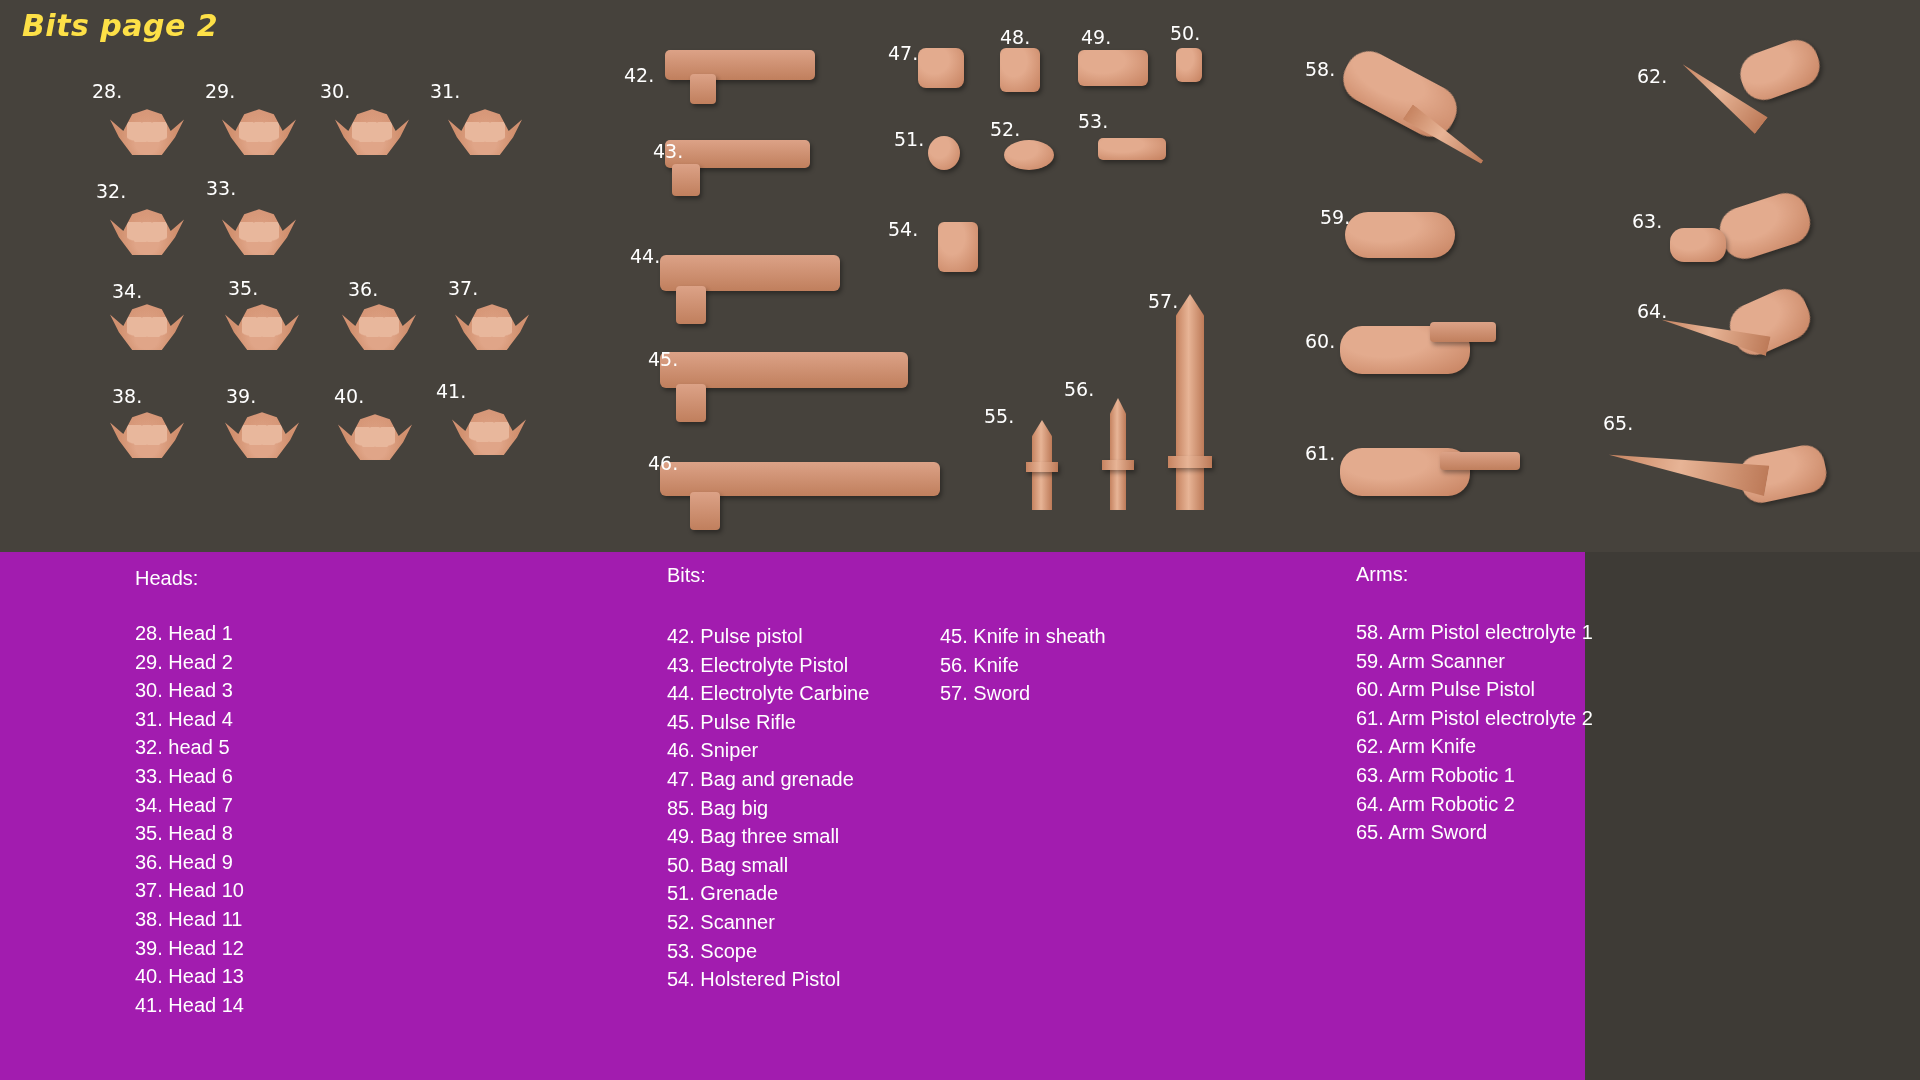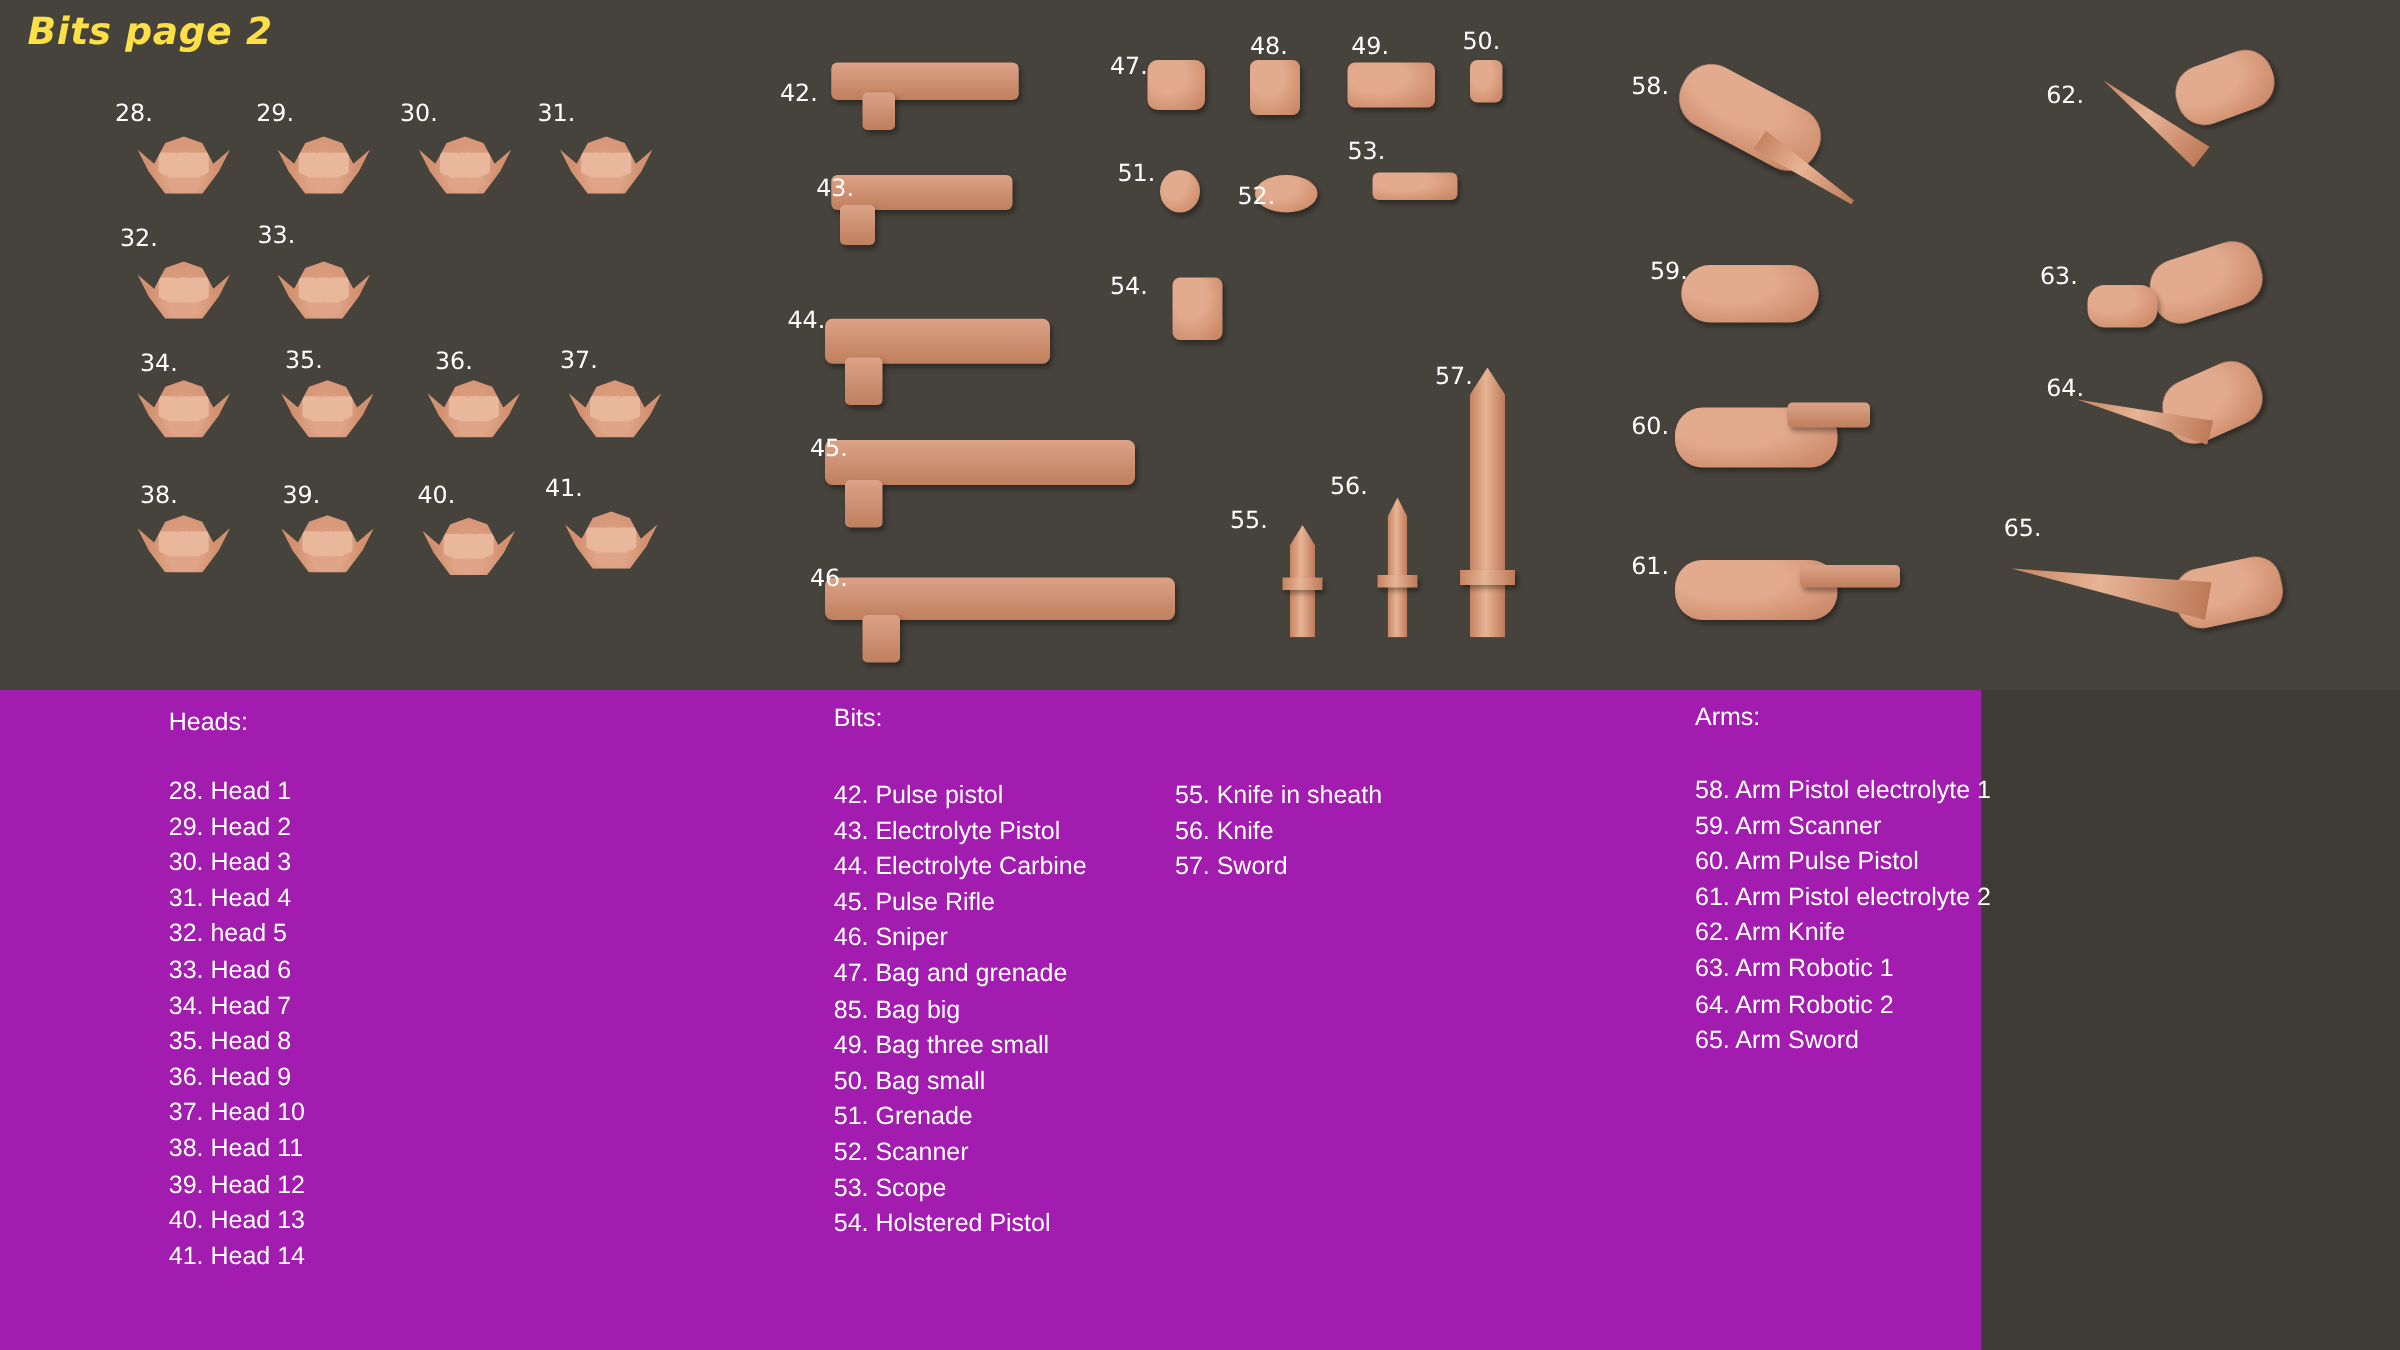--- a/index.html
+++ b/index.html
@@ -234,21 +234,21 @@
       <div class="num" style="left: 624px; top: 48px; margin-top: 16px;">42.</div>
       <div class="num" style="left: 636px; top: 140px; margin-left: 17px;">43.</div>
       <div class="num" style="left: 630px; top: 245px;">44.</div>
       <div class="num" style="left: 648px; top: 348px;">45.</div>
       <div class="num" style="left: 648px; top: 452px;">46.</div>
       <div class="num" style="left: 888px; top: 42px;">47.</div>
       <div class="num" style="left: 1000px; top: 26px;">48.</div>
       <div class="num" style="left: 1081px; top: 26px;">49.</div>
       <div class="num" style="left: 1170px; top: 22px;">50.</div>
       <div class="num" style="left: 894px; top: 128px;">51.</div>
-      <div class="num" style="left: 990px; top: 118px; margin-top: 28px;">52.</div>
+      <div class="num" style="left: 990px; top: 118px;">52.</div>
       <div class="num" style="left: 1078px; top: 110px;">53.</div>
       <div class="num" style="left: 888px; top: 218px;">54.</div>
       <div class="num" style="left: 984px; top: 405px;">55.</div>
       <div class="num" style="left: 1064px; top: 378px;">56.</div>
       <div class="num" style="left: 1148px; top: 290px;">57.</div>
       <div class="num" style="left: 1305px; top: 58px;">58.</div>
       <div class="num" style="left: 1320px; top: 206px;">59.</div>
       <div class="num" style="left: 1305px; top: 330px;">60.</div>
       <div class="num" style="left: 1305px; top: 442px;">61.</div>
       <div class="num" style="left: 1637px; top: 65px;">62.</div>
@@ -287,21 +287,21 @@
         <div>47. Bag and grenade</div>
         <div>85. Bag big</div>
         <div>49. Bag three small</div>
         <div>50. Bag small</div>
         <div>51. Grenade</div>
         <div>52. Scanner</div>
         <div>53. Scope</div>
         <div>54. Holstered Pistol</div>
       </div>
     <div class="list" id="bits-list2" style="left:940px;top:70px;">
-        <div>55. Knife in sheath</div>
+        <div>45. Knife in sheath</div>
         <div>56. Knife</div>
         <div>57. Sword</div>
       </div>
 
     <div class="col-head" style="left:1356px;top:11px;">Arms:</div>
     <div class="list" id="arms-list" style="left:1356px;top:66px;">
         <div>58. Arm Pistol electrolyte 1</div>
         <div>59. Arm Scanner</div>
         <div>60. Arm Pulse Pistol</div>
         <div>61. Arm Pistol electrolyte 2</div>

